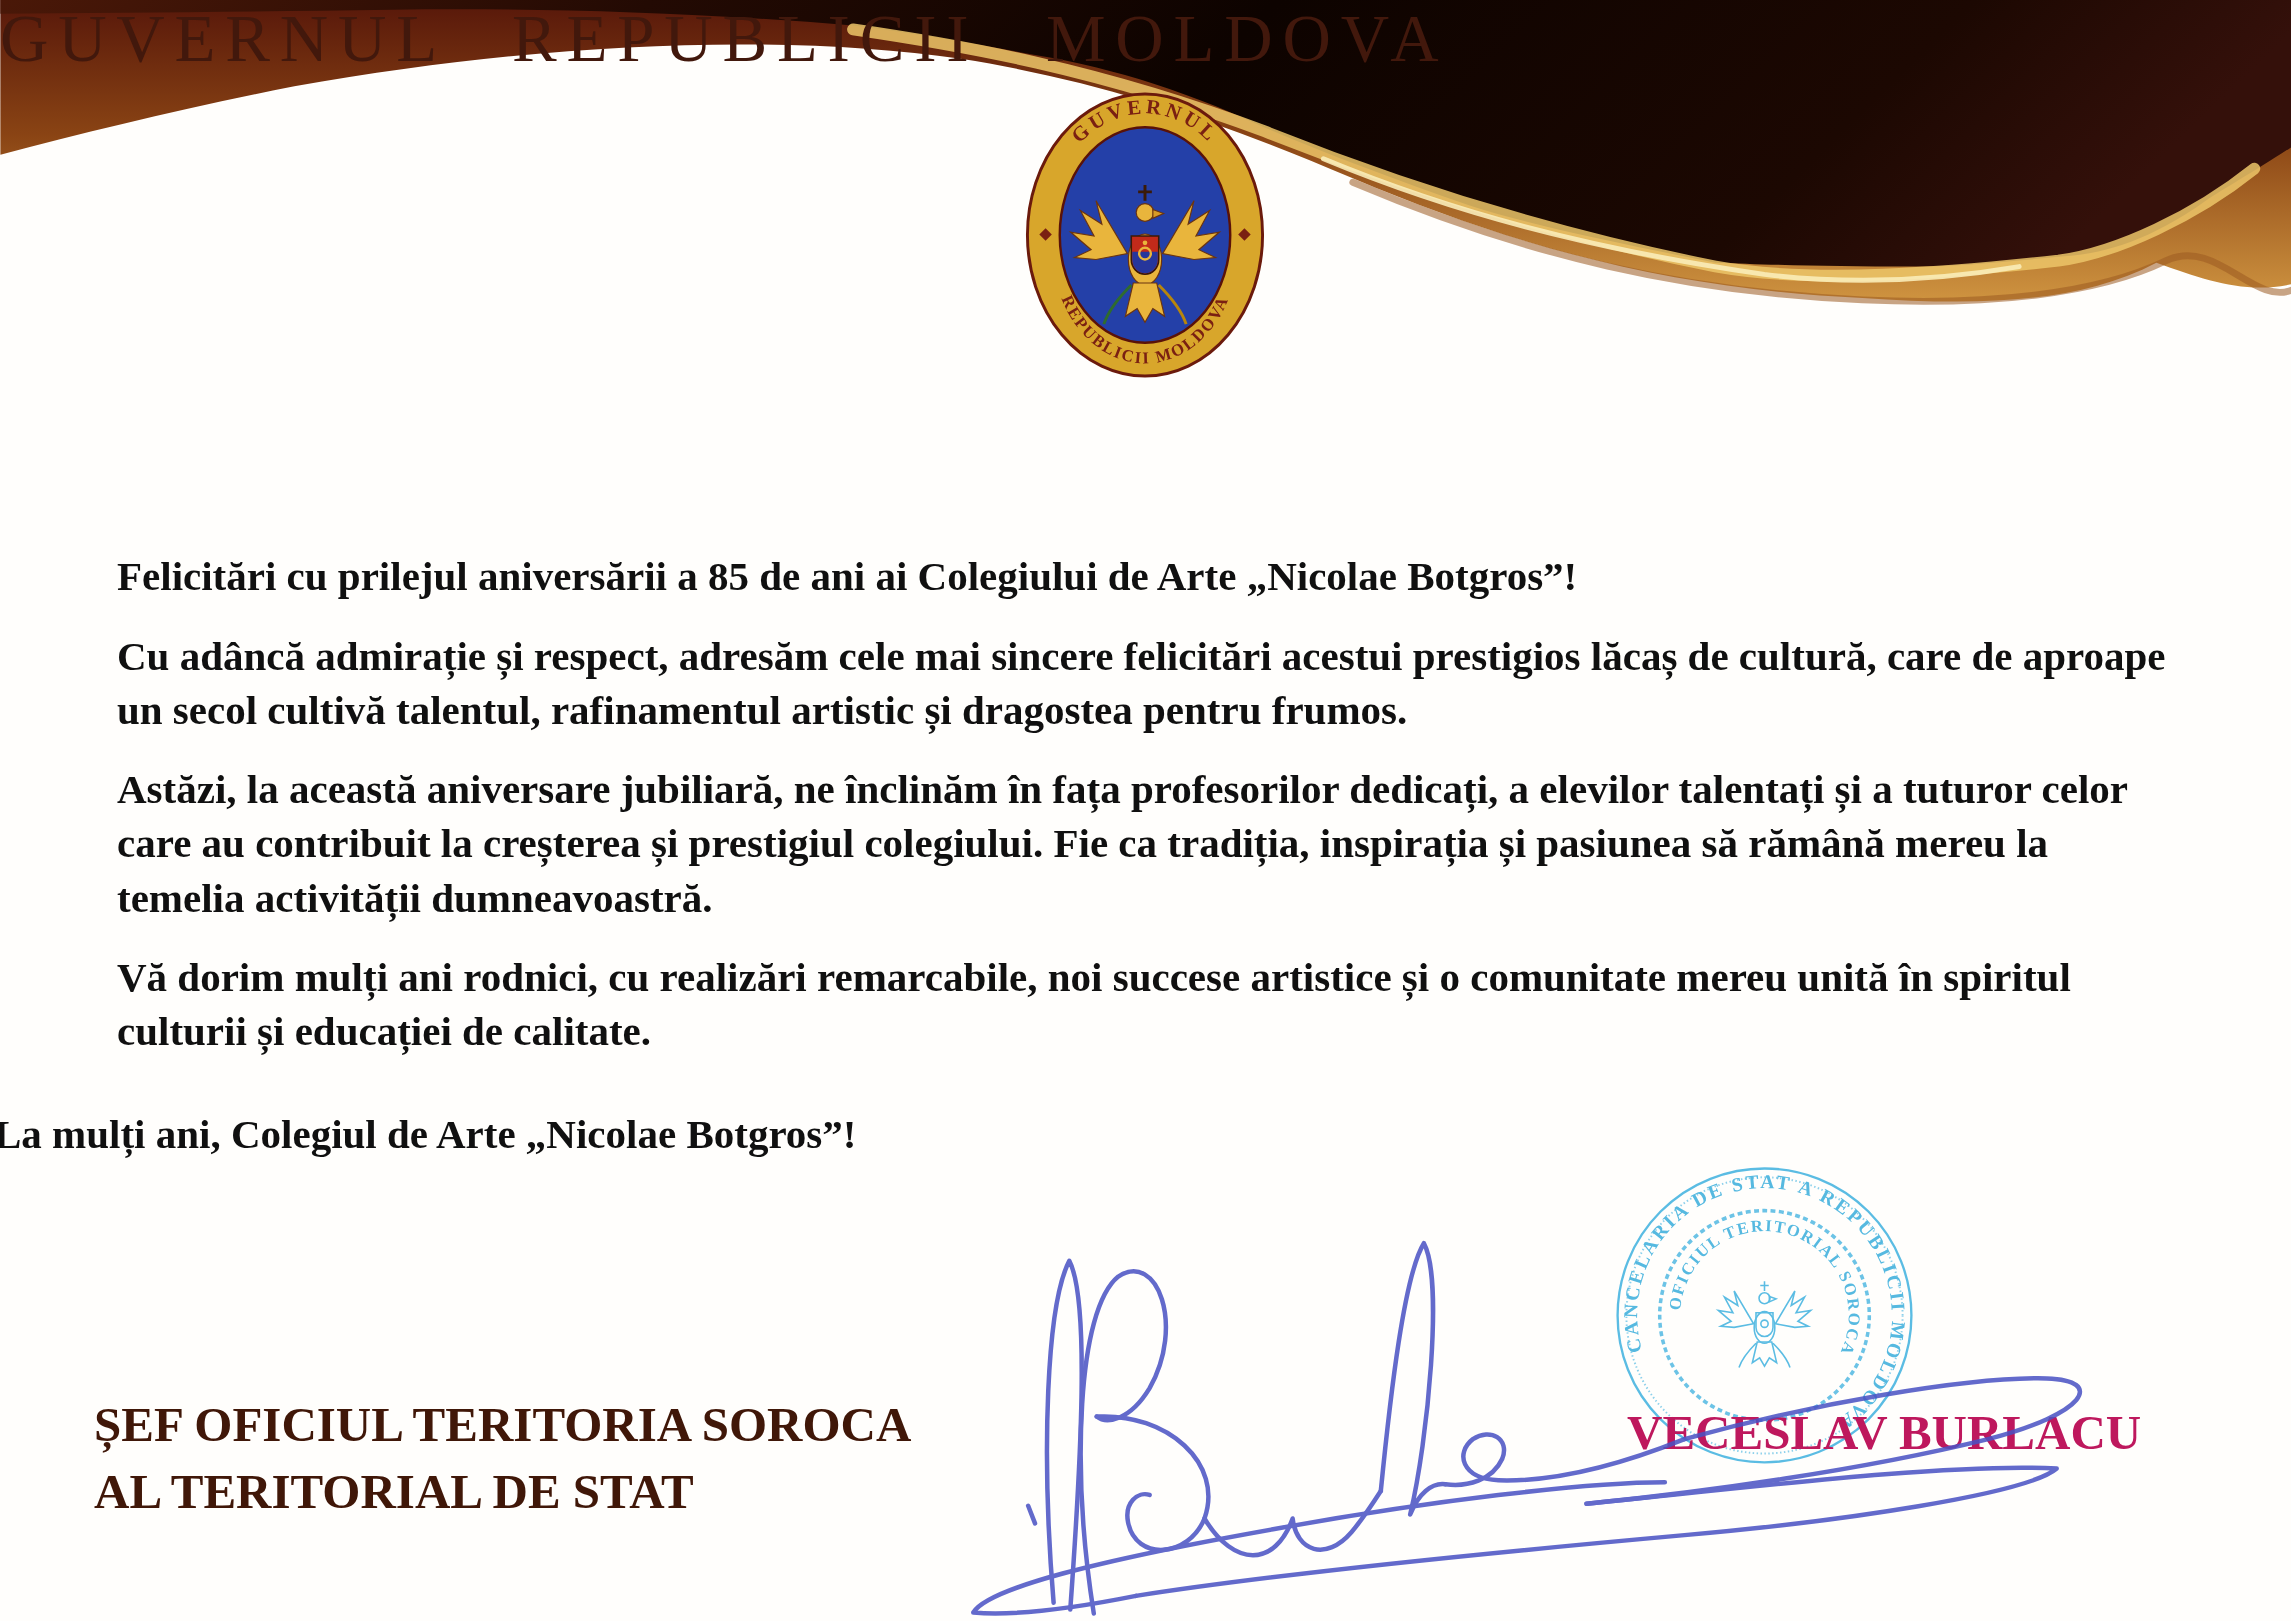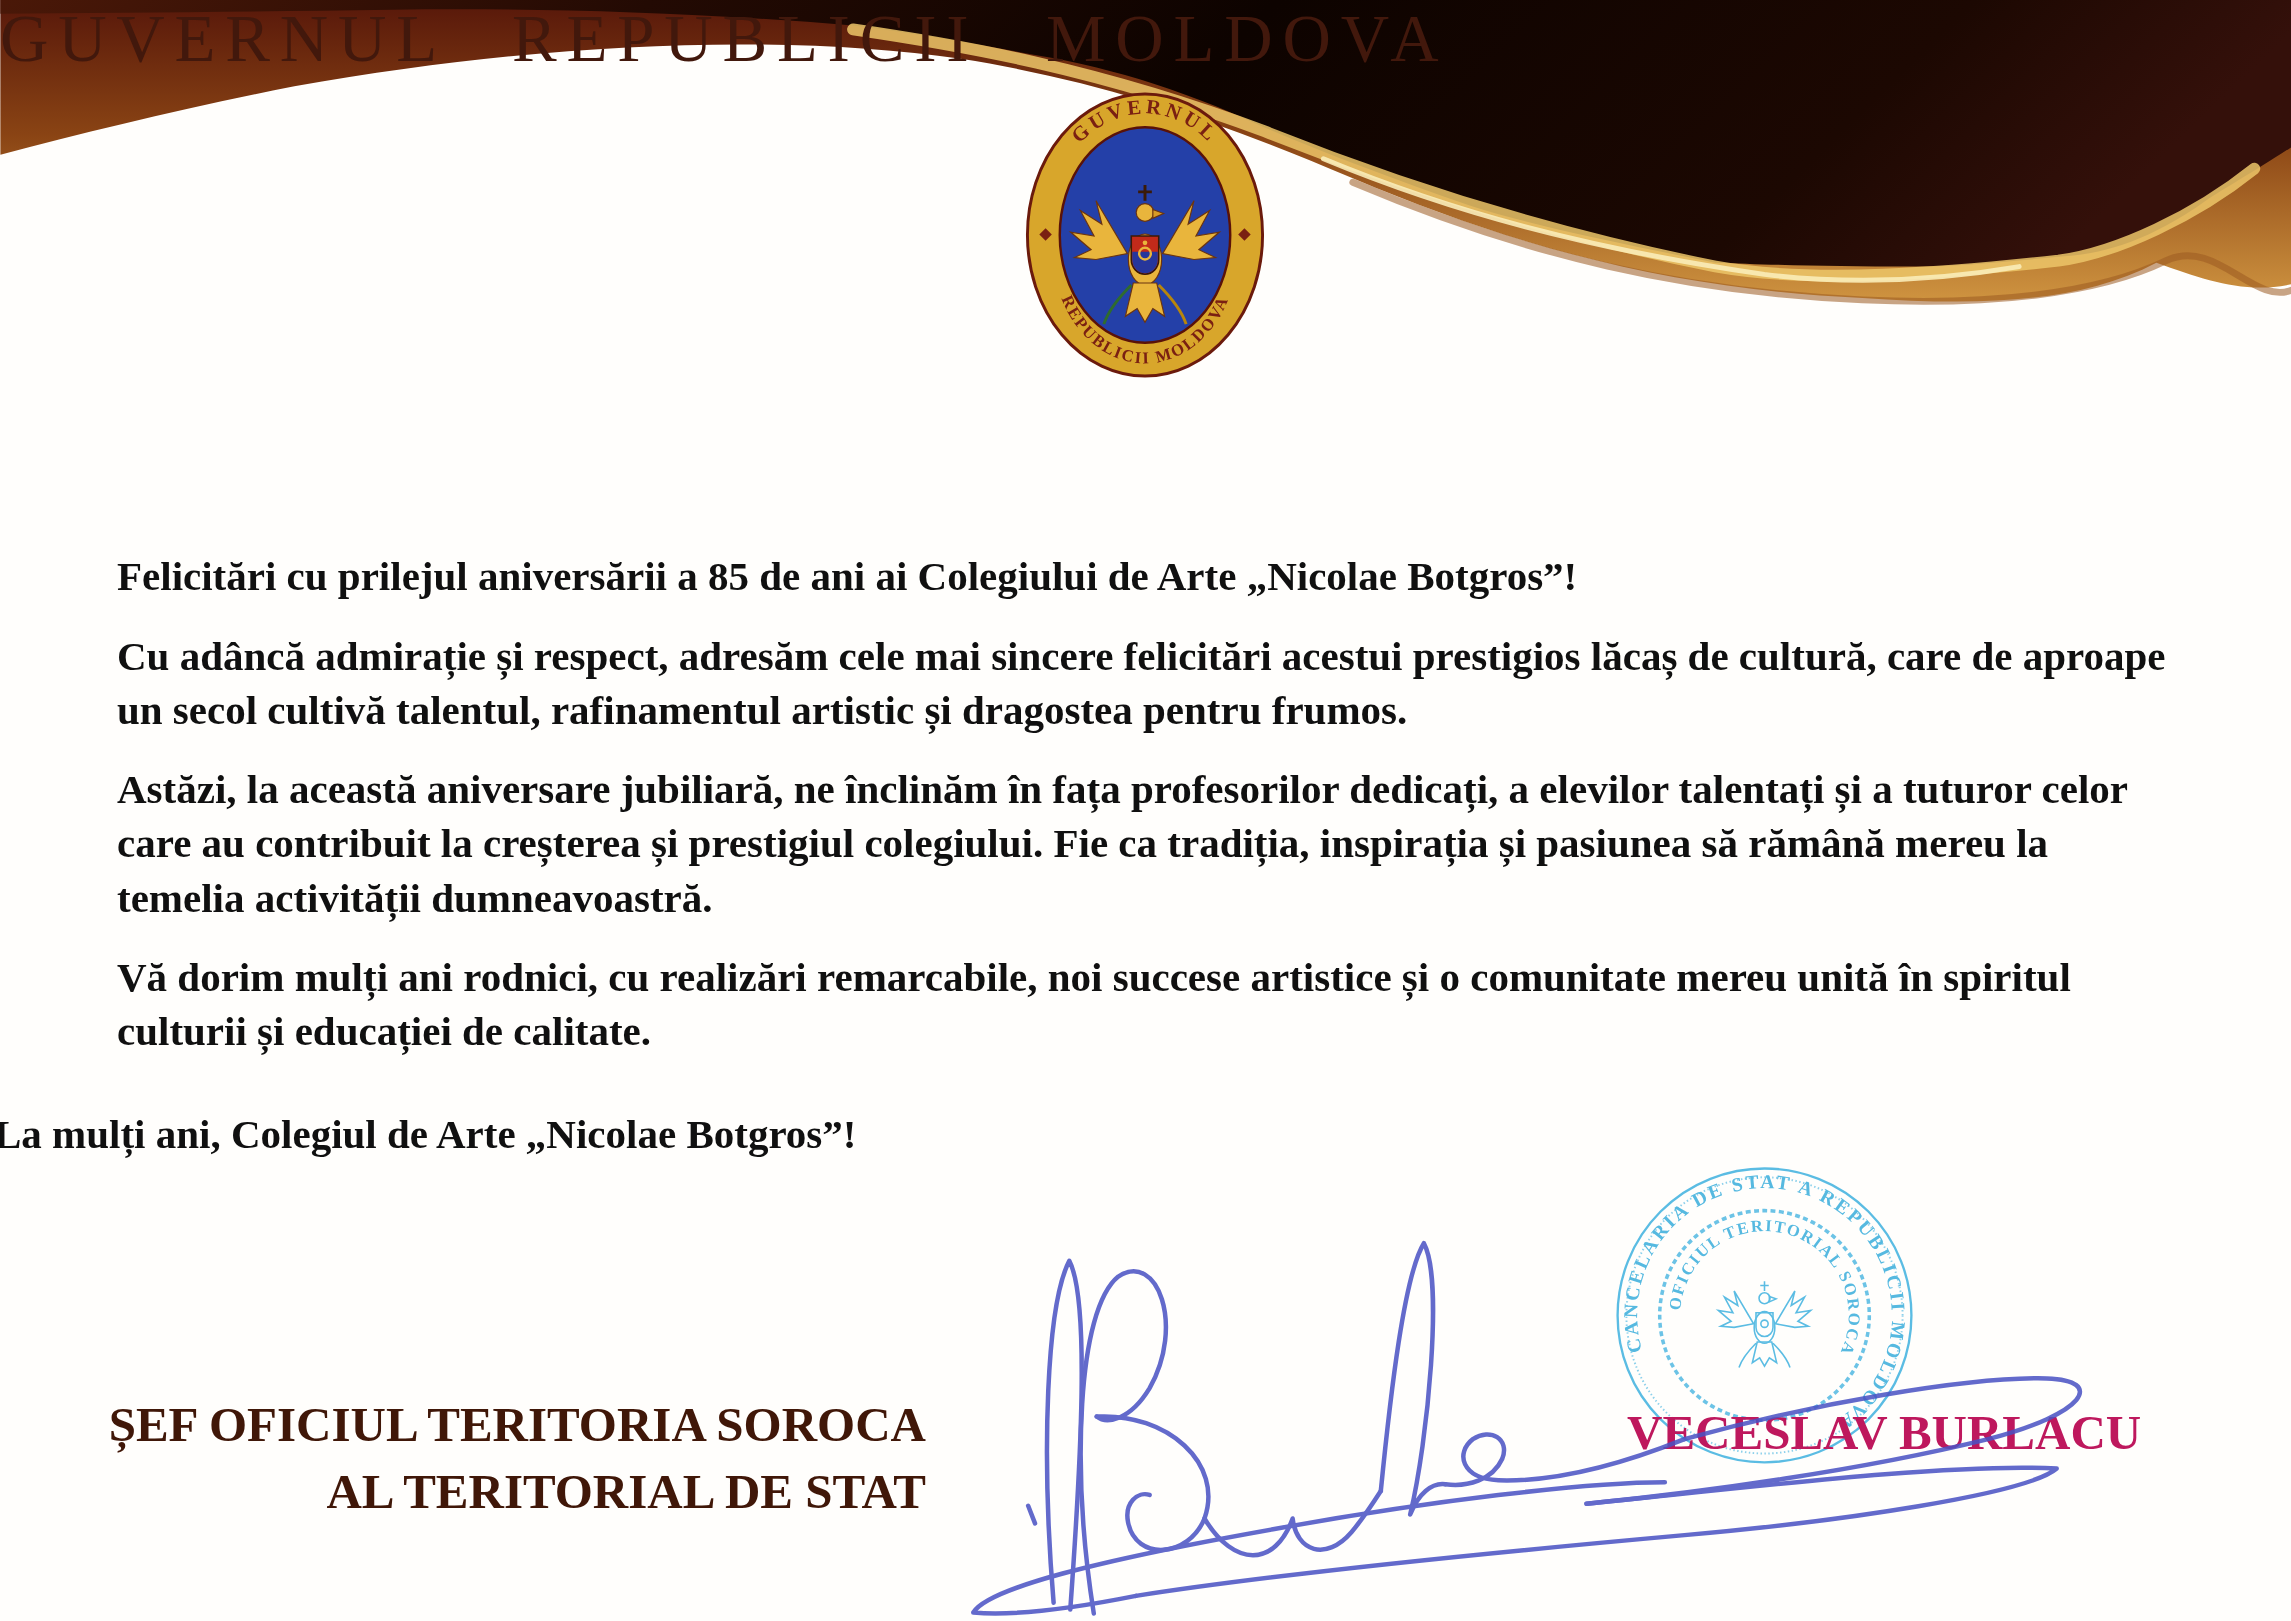--- a/index.html
+++ b/index.html
@@ -32,22 +32,22 @@
     margin:0 0 25.5px 0;
     font-size:41px;
     font-weight:bold;
     line-height:1.32;
   }
   .closing-line{
     margin-top:49px !important;
     transform:translateX(-123px);
   }
   .signatory-left{
-    left:83px; top:1392px; width:843px;
-    text-align:right;
+    left:94px; top:1392px; width:843px;
+    text-align:left;
     color:#401708;
     font-size:49px;
     font-weight:bold;
     line-height:1.36;
   }
   .signatory-right{
     left:1627px; top:1404px; width:529px;
     color:#be185d;
     font-size:49px;
     font-weight:bold;

